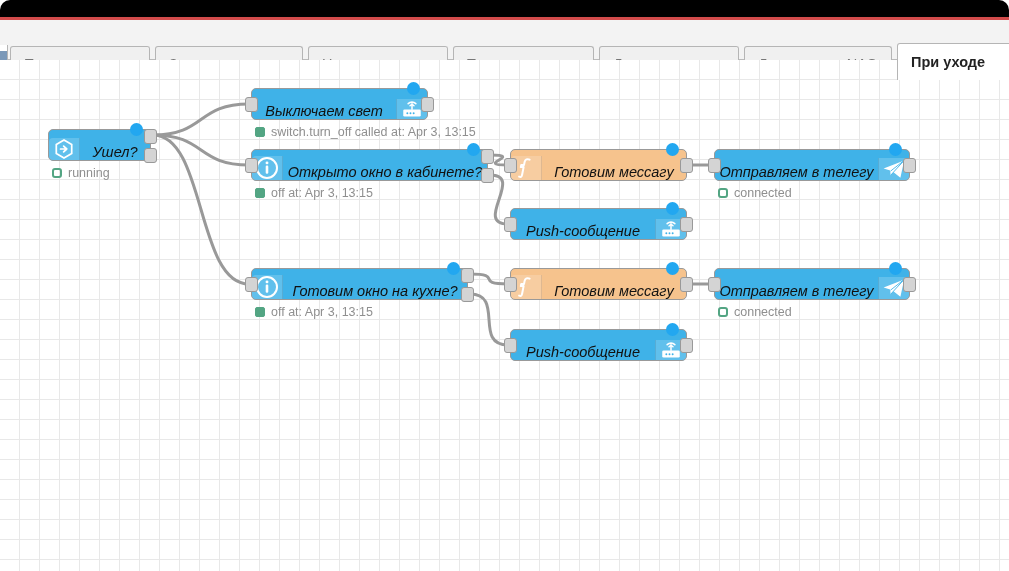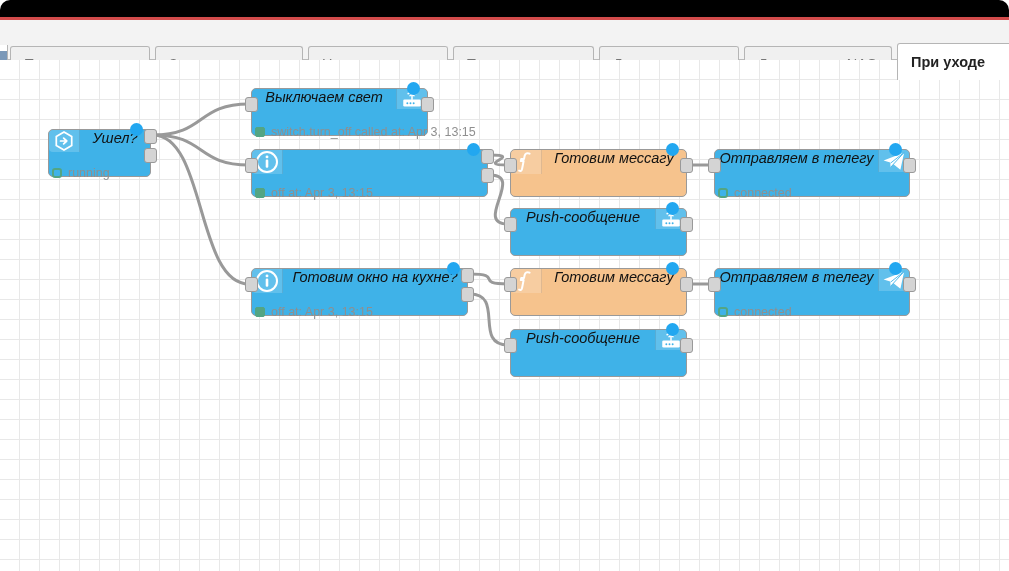--- a/index.html
+++ b/index.html
@@ -80,25 +80,25 @@
       linear-gradient(to bottom, #e8e8e8 1px, transparent 1px);
     background-size: 20px 20px;
     background-position: -1px -1px;
     overflow: hidden;
   }
   .wires { position: absolute; left: 0; top: 0; width: 1009px; height: 511px; }
 
   
   .node {
     position: absolute;
-    height: 48px;
+    height: 32px;
     border-radius: 5px;
     border: 1px solid #999;
     display: flex;
-    align-items: flex-start;
+    align-items: flex-end;
     overflow: visible;
   }
   .node .body {
     flex: 1;
     display: flex; align-items: center; justify-content: center;
     overflow: hidden;
   }
   .node .label {
     font-style: italic;
     font-size: 14.5px;
@@ -247,20 +247,23 @@
           <span>switch.turn_off called at: Apr 3, 13:15</span>
         </div>
         <div class="node blue" style="left: 251px; top: 89px; width: 237px;">
           <div class="icon-box left">
             <svg width="24" height="24" viewBox="0 0 24 24">
               <circle cx="12" cy="12" r="10" fill="none" stroke="#fff" stroke-width="2"></circle>
               <circle cx="12" cy="6.9" r="1.45" fill="#fff"></circle>
               <rect x="10.7" y="9.6" width="2.6" height="8.2" rx="1.1" fill="#fff"></rect>
             </svg>
           </div>
+          <div class="body">
+            <span class="label">Открыто окно в кабинете?</span>
+          </div>
           <div class="port in" style="top: 7.5px;"></div>
           <div class="port out" style="top: -1px;"></div>
           <div class="port out" style="top: 18px;"></div>
           <div class="chg-dot"></div>
         </div>
         <div class="status" style="left: 255px; top: 126px;">
           <span class="dot filled"></span>
           <span>off at: Apr 3, 13:15</span>
         </div>
         <div class="node orange" style="left: 510px; top: 89px; width: 177px;">

